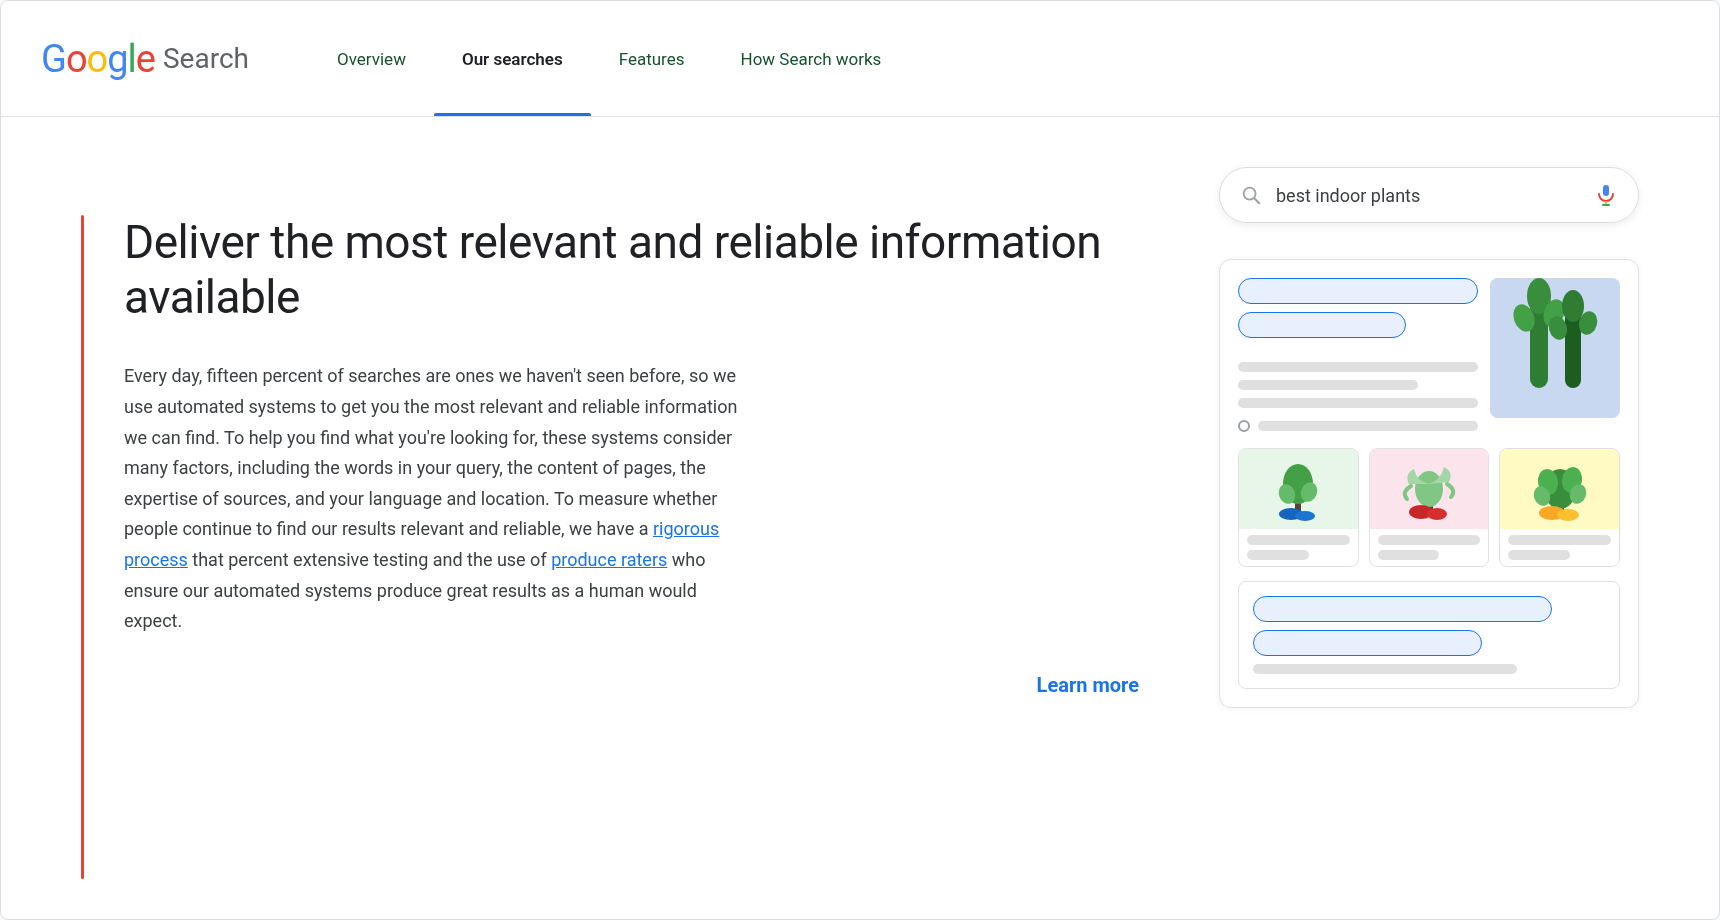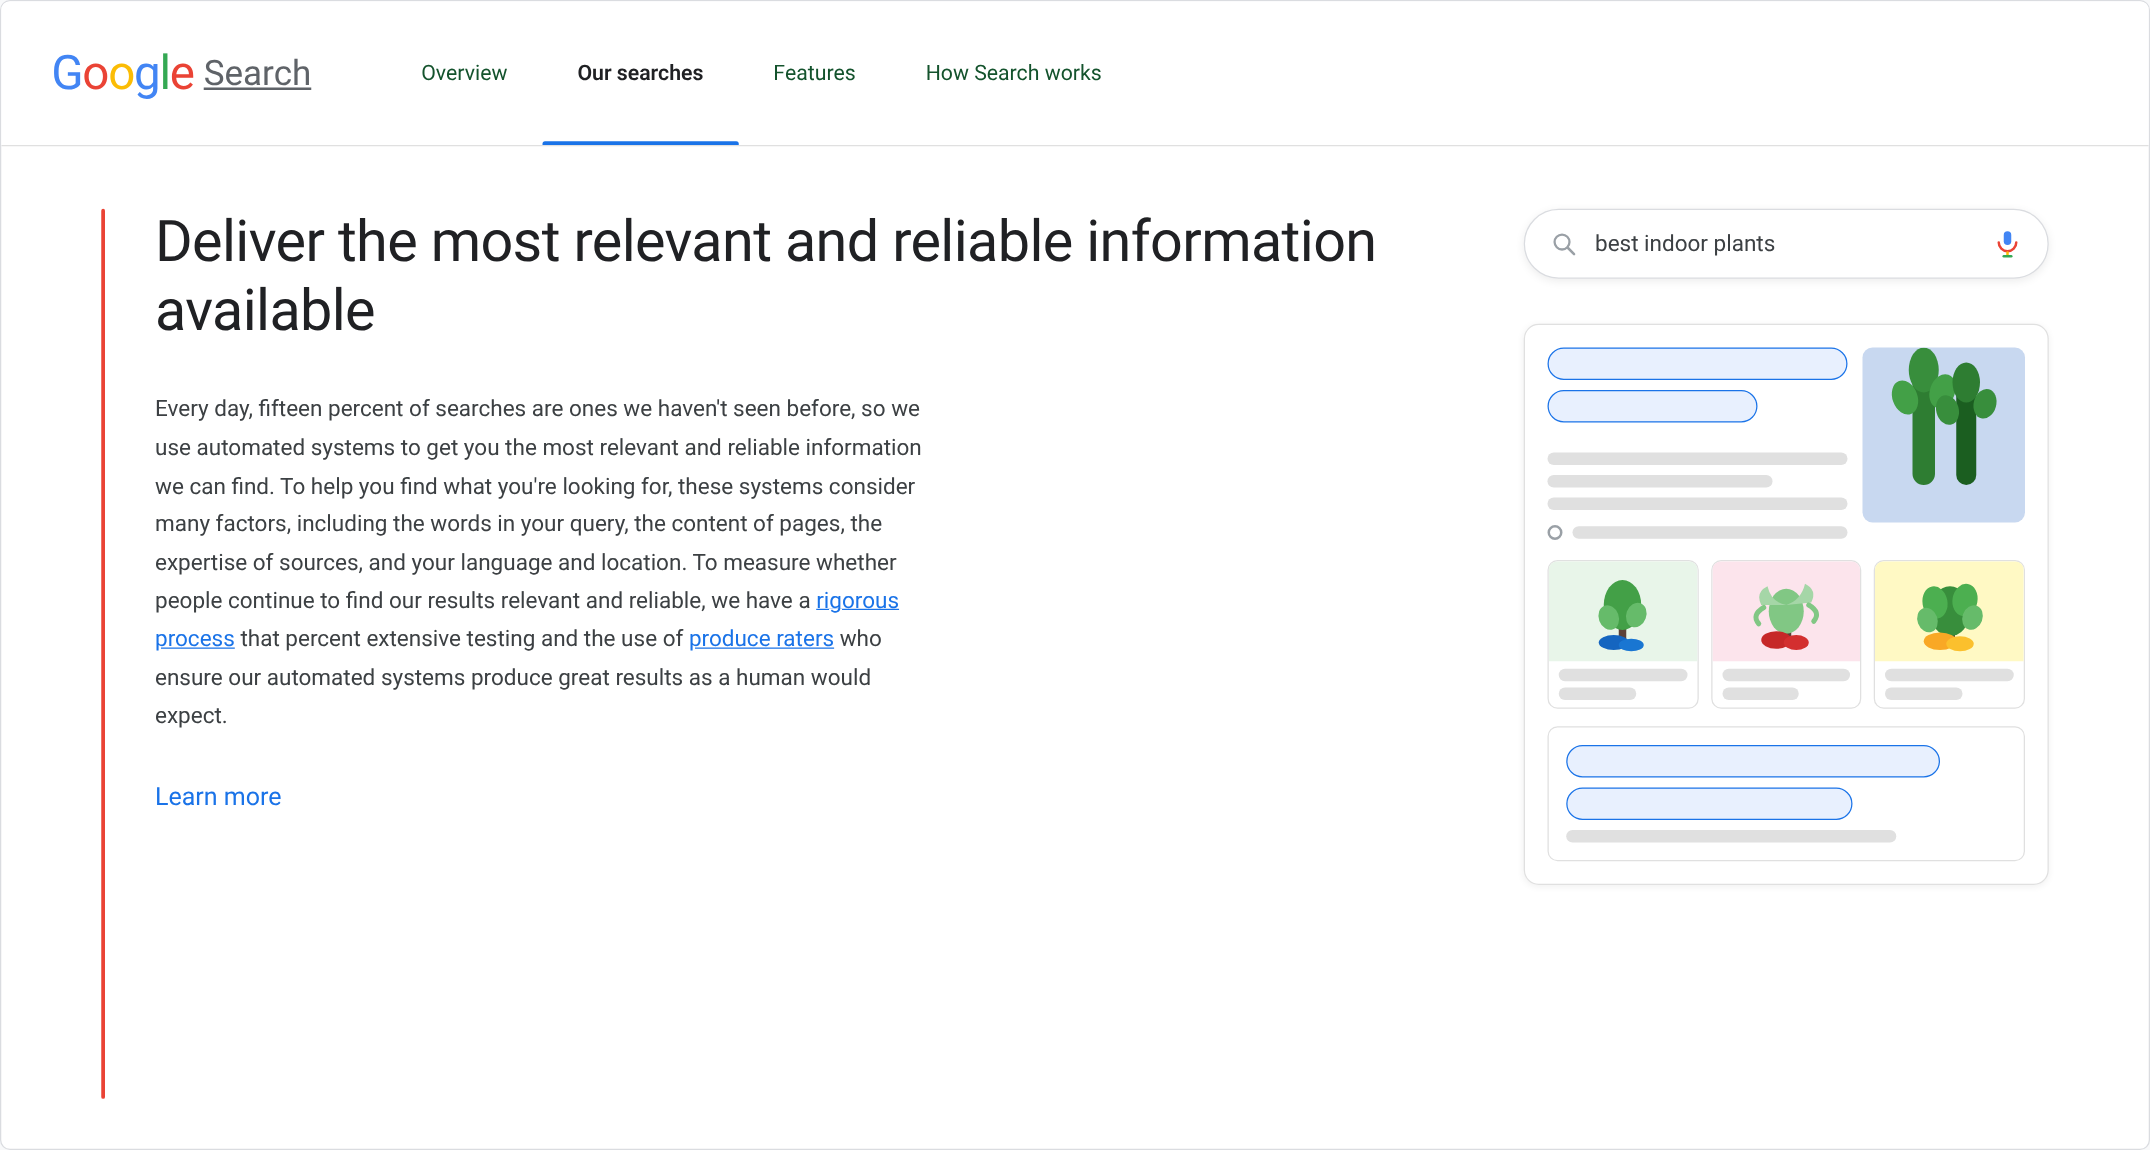--- a/index.html
+++ b/index.html
@@ -43,21 +43,20 @@
     }
     .logo-google .g-blue { color: #4285F4; }
     .logo-google .g-red { color: #EA4335; }
     .logo-google .g-yellow { color: #FBBC05; }
     .logo-google .g-green { color: #34A853; }
     .logo-search {
       font-size: 28px;
       color: #5f6368;
       font-weight: 400;
       margin-left: 8px;
-      text-decoration: underline;
     }
     nav {
       display: flex;
       align-items: center;
       gap: 0;
       height: 100%;
     }
     .nav-item {
       display: flex;
       align-items: center;
@@ -89,20 +88,21 @@
       display: flex;
       flex: 1;
       padding: 50px 80px 40px 80px;
       gap: 80px;
     }
     
     .left-panel {
       display: flex;
       flex: 1;
       position: relative;
+      margin-top: 48px;
     }
     .red-line {
       width: 3px;
       background: #EA4335;
       margin-right: 40px;
       flex-shrink: 0;
       border-radius: 2px;
     }
     .content-area {
       flex: 1;
@@ -129,21 +129,22 @@
       text-decoration: underline;
       cursor: pointer;
     }
     .learn-more {
       display: inline-block;
       margin-top: 36px;
       font-size: 20px;
       color: #1a73e8;
       text-decoration: none;
       cursor: pointer;
-      font-weight: 400;
+      font-weight: 700;
+      text-align: right;
     }
     
     .right-panel {
       width: 420px;
       flex-shrink: 0;
       display: flex;
       flex-direction: column;
       align-items: center;
       gap: 0;
     }

